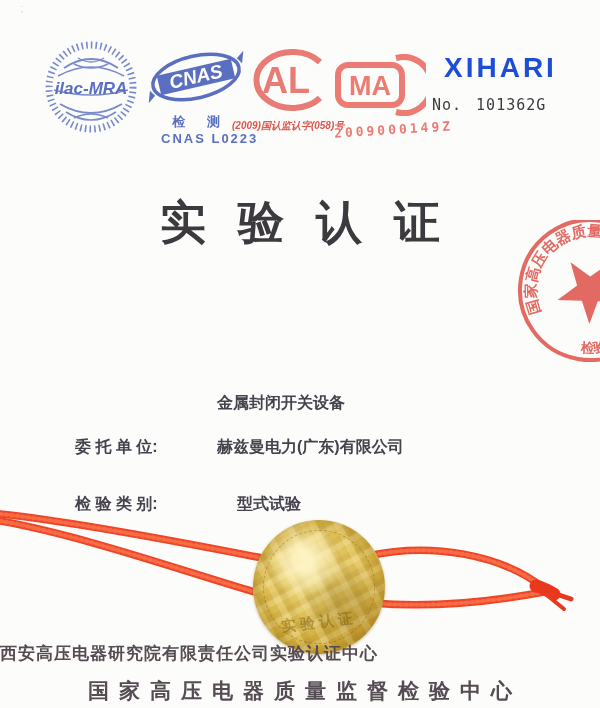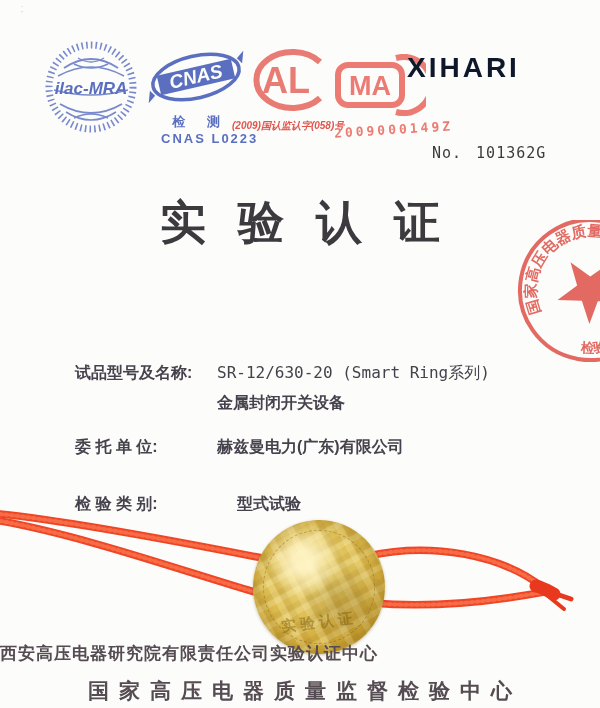--- a/index.html
+++ b/index.html
@@ -12,26 +12,26 @@
   .logo{position:absolute;}
   .ilac{left:44px;top:38px;}
   .cnas{left:134px;top:46px;text-align:center;color:#5b6fc0;}
   .cnas-sub1{font-size:13px;letter-spacing:9px;margin-top:1px;text-indent:9px;font-weight:600;}
   .cnas-sub2{font-size:13px;letter-spacing:2px;font-weight:600;margin-left:27px;}
   .al{left:232px;top:48px;text-align:center;color:#e0564e;}
   .al-reg{font-size:10px;font-weight:600;margin-top:3px;letter-spacing:0px;white-space:nowrap;font-style:italic;}
   .cma{left:334px;top:54px;color:#ec7b74;}
   .cma-num{font-size:13px;font-weight:600;letter-spacing:3px;transform:rotate(-3.5deg);margin-top:2px;font-family:"DejaVu Sans Mono",monospace;}
   .brand{
-    position:absolute;left:407px;top:52px;font-size:28px;font-weight:800;
-    letter-spacing:3px;color:#0f172a;
+    position:absolute;left:444px;top:52px;font-size:28px;font-weight:800;
+    letter-spacing:3px;color:#1d4ed8;
   }
   .report-no{
     position:absolute;left:432px;top:96px;font-size:15px;color:#3c3c40;
-    font-family:"DejaVu Sans Mono","Liberation Mono",monospace;letter-spacing:1px;margin-top:48px;
+    font-family:"DejaVu Sans Mono","Liberation Mono",monospace;letter-spacing:1px;
   }
   .report-no .no-label{margin-right:14px;}
   
   .title{
     position:absolute;left:0;right:0;top:192px;text-align:center;
     font-size:46px;font-weight:bold;color:#3d3a3f;letter-spacing:32px;text-indent:32px;
   }
   
   .stamp{position:absolute;left:480px;top:220px;opacity:.88;}
   
@@ -150,24 +150,20 @@
         <text font-size="15" font-weight="bold" fill="#e0564e">
           <textPath href="#arcTop" startOffset="50%" text-anchor="middle">国家高压电器质量监督</textPath>
         </text>
         <text font-size="13.5" font-weight="bold" fill="#e0564e">
           <textPath href="#arcBottom" startOffset="50%" text-anchor="middle">检验报告专用章</textPath>
         </text>
       </g>
     </svg>
   </div>
 
-  <div class="field f1">
-    <span class="lbl">试品型号及名称:</span>
-    <span class="val mono-val">SR-12/630-20 (Smart Ring系列)</span>
-  </div>
   <div class="f1b">金属封闭开关设备</div>
 
   <div class="field f2">
     <span class="lbl">委 托 单 位:</span>
     <span class="val">赫兹曼电力(广东)有限公司</span>
   </div>
 
   <div class="field f3">
     <span class="lbl">检 验 类 别:</span>
     <span class="val" style="margin-left:30px;">型式试验</span>

